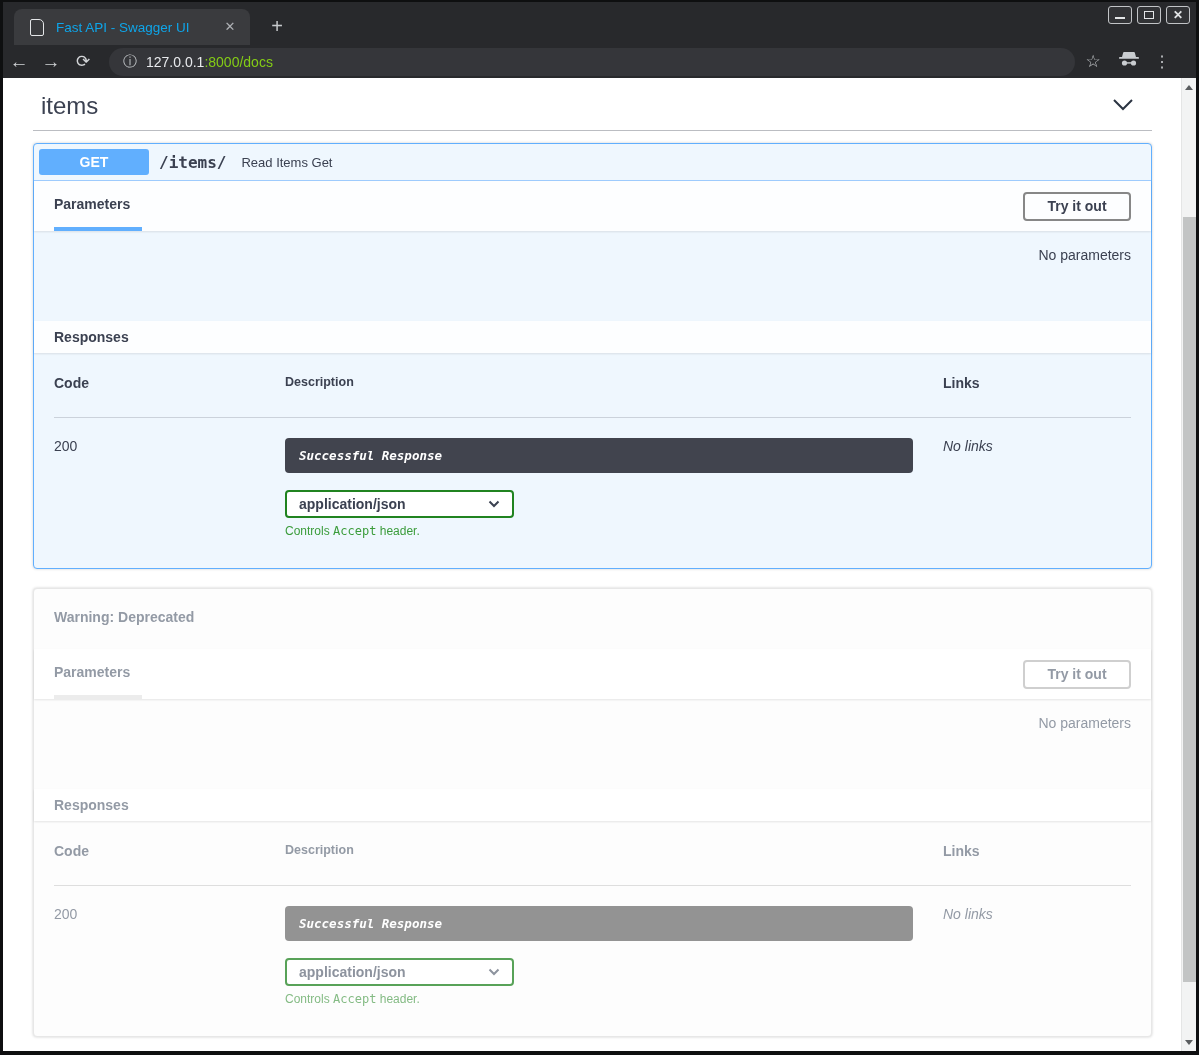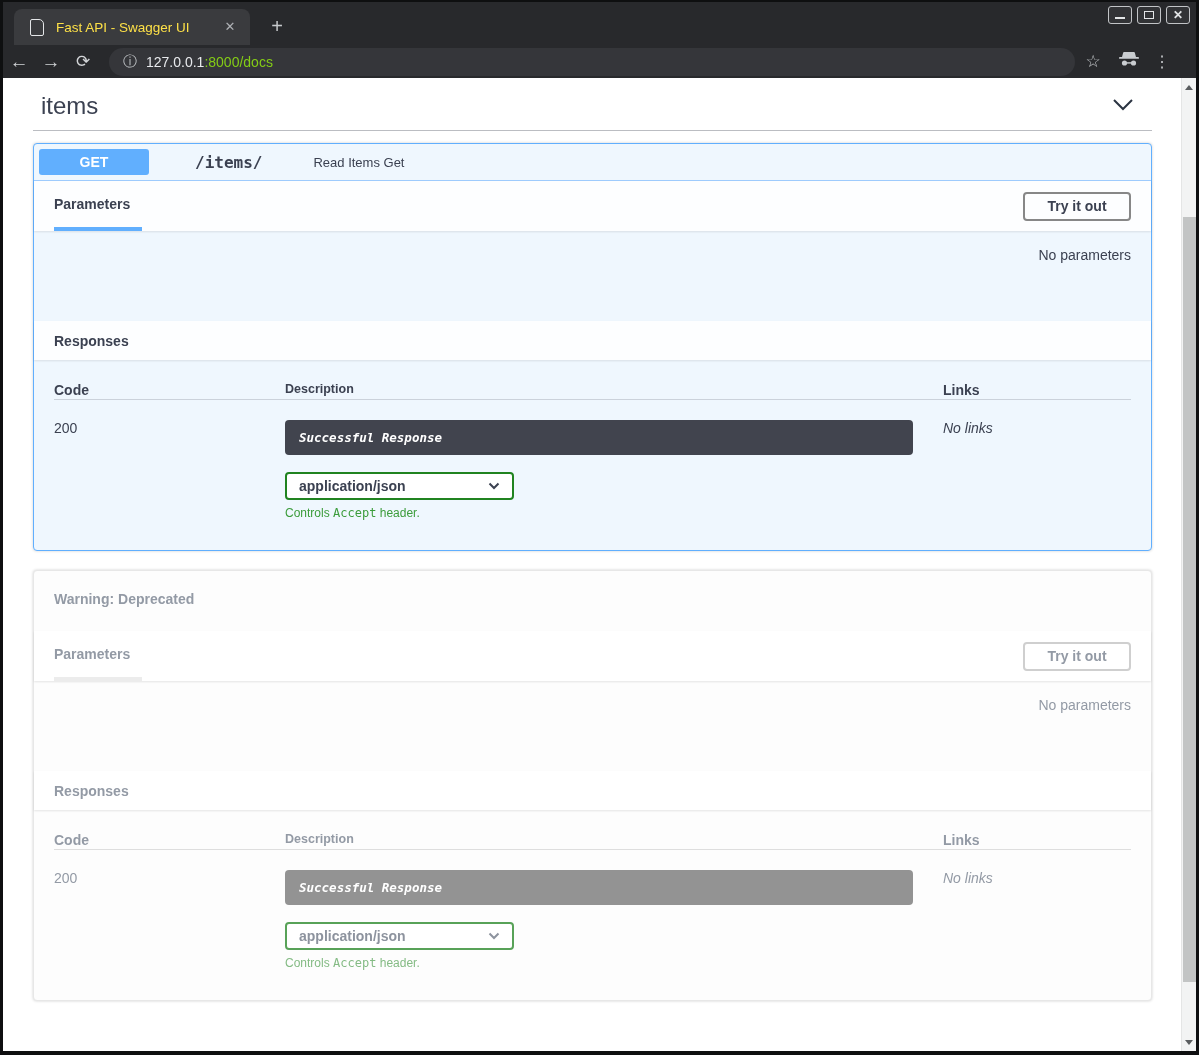--- a/index.html
+++ b/index.html
@@ -9,21 +9,21 @@
   .window { position:absolute; top:0; left:0; width:1199px; height:1055px;
             background:#0e0f10; padding:2px 3px 4px 3px; }
   .chrome { width:100%; height:76px; background:#28292c; position:relative; }
 
   
   .tabstrip { height:43px; position:relative; }
   .tab { position:absolute; left:11px; top:7px; width:236px; height:36px;
          background:#3a3b3e; border-radius:8px 8px 0 0; display:flex; align-items:center;
          padding:0 10px 0 16px; }
   .favicon { width:14px; height:17px; border:1.5px solid #e4e6e8; border-radius:2px 5px 2px 2px; position:relative; flex:none; }
-  .tab-title { color:#fde047; font-size:13.5px; margin-left:12px; flex:1; white-space:nowrap; overflow:hidden; }
+  .tab-title { color:#0ea5e9; font-size:13.5px; margin-left:12px; flex:1; white-space:nowrap; overflow:hidden; }
   .tab-close { color:#aeb1b5; font-size:13px; width:20px; height:20px; line-height:20px; text-align:center; border-radius:50%; flex:none; }
   .newtab { position:absolute; left:262px; top:13px; width:24px; height:24px; color:#c7cacd;
             font-size:20px; line-height:22px; text-align:center; font-weight:400; }
 
   
   .win-controls { position:absolute; right:6px; top:4px; display:flex; gap:5px; }
   .wc { width:24px; height:18px; border:1px solid #c2c4c7; border-radius:3px; background:#323336;
         display:flex; align-items:center; justify-content:center; color:#e3e5e7; }
   .wc-min-bar { width:10px; height:2px; background:#e3e5e7; margin-top:6px; }
   .wc-max-box { width:10px; height:8px; border:1.6px solid #e3e5e7; }
@@ -54,45 +54,45 @@
   .sb-thumb { position:absolute; left:1px; width:13px; top:139px; height:765px; background:#c2c4c4; }
 
   
   .tag-header { display:flex; align-items:center; justify-content:space-between; padding:4px 8px 10px 8px;
                 border-bottom:1px solid rgba(59,65,81,.35); }
   .tag-title { font-size:24px; font-weight:normal; color:#3b4151; }
   .tag-chevron { margin-right:10px; }
 
   
   .opblock { border-radius:4px; margin-top:12px; box-shadow:0 0 3px rgba(0,0,0,.19); }
-  .op-summary { display:flex; align-items:center; padding:5px;gap:36px; }
+  .op-summary { display:flex; align-items:center; padding:5px; }
   .method-btn { width:110px; height:26px; border-radius:3px; font-size:14px; font-weight:bold;
                 color:#fff; display:flex; align-items:center; justify-content:center; flex:none; }
   .op-path { font-family:"DejaVu Sans Mono", monospace; font-weight:bold; font-size:16px; margin-left:10px; }
   .op-desc { font-size:13px; margin-left:15px; }
 
   .section-bar { display:flex; align-items:center; justify-content:space-between;
                  background:rgba(255,255,255,.85); box-shadow:0 1px 2px rgba(0,0,0,.1);
                  padding:0 20px; height:50px; }
   .tab-head { height:50px; display:flex; align-items:center; font-size:14px; font-weight:bold;
               border-bottom:4px solid transparent; padding-right:12px; }
   .try-btn { width:108px; height:29px; background:transparent; border:2px solid #878787; border-radius:4px;
              font-family:inherit; font-size:14px; font-weight:bold; color:#3b4151; }
-  .resp-bar { height:39px; }
+  .resp-bar { height:32px; }
   .resp-title { font-size:14px; font-weight:bold; }
 
   .params-body { padding:16px 20px; min-height:90px; font-size:14px;text-align:right; }
   .resp-body { padding:22px 20px 30px 20px; }
 
   .resp-table { width:100%; }
   .trow { display:flex; }
   .col-code { width:231px; flex:none; font-size:14px; }
   .col-desc { flex:1; padding-right:30px; }
   .col-links { width:188px; flex:none; font-size:14px; }
-  .thead { border-bottom:1px solid rgba(59,65,81,.2); padding-bottom:1px; font-weight:bold; }
+  .thead { border-bottom:1px solid rgba(59,65,81,.2); padding-bottom:26px; font-weight:bold; }
   .thead .col-desc { font-size:12.5px; }
   .tbody { padding-top:20px; }
   .resp-box { border-radius:4px; padding:10px 14px; color:#fff;
               font-family:"DejaVu Sans Mono", monospace; font-style:italic; font-weight:bold; font-size:12.5px; }
   .media-select { margin-top:17px; width:229px; height:28px; background:#fff; border-radius:4px;
                   display:flex; align-items:center; padding:0 12px; font-size:14px; font-weight:bold;gap:36px; }
   .media-select .sel-label { flex:1; }
   .accept-note { margin-top:6px; font-size:12px; }
   .accept-note .mono { font-family:"DejaVu Sans Mono", monospace; }
   .links-val { font-style:italic; }

